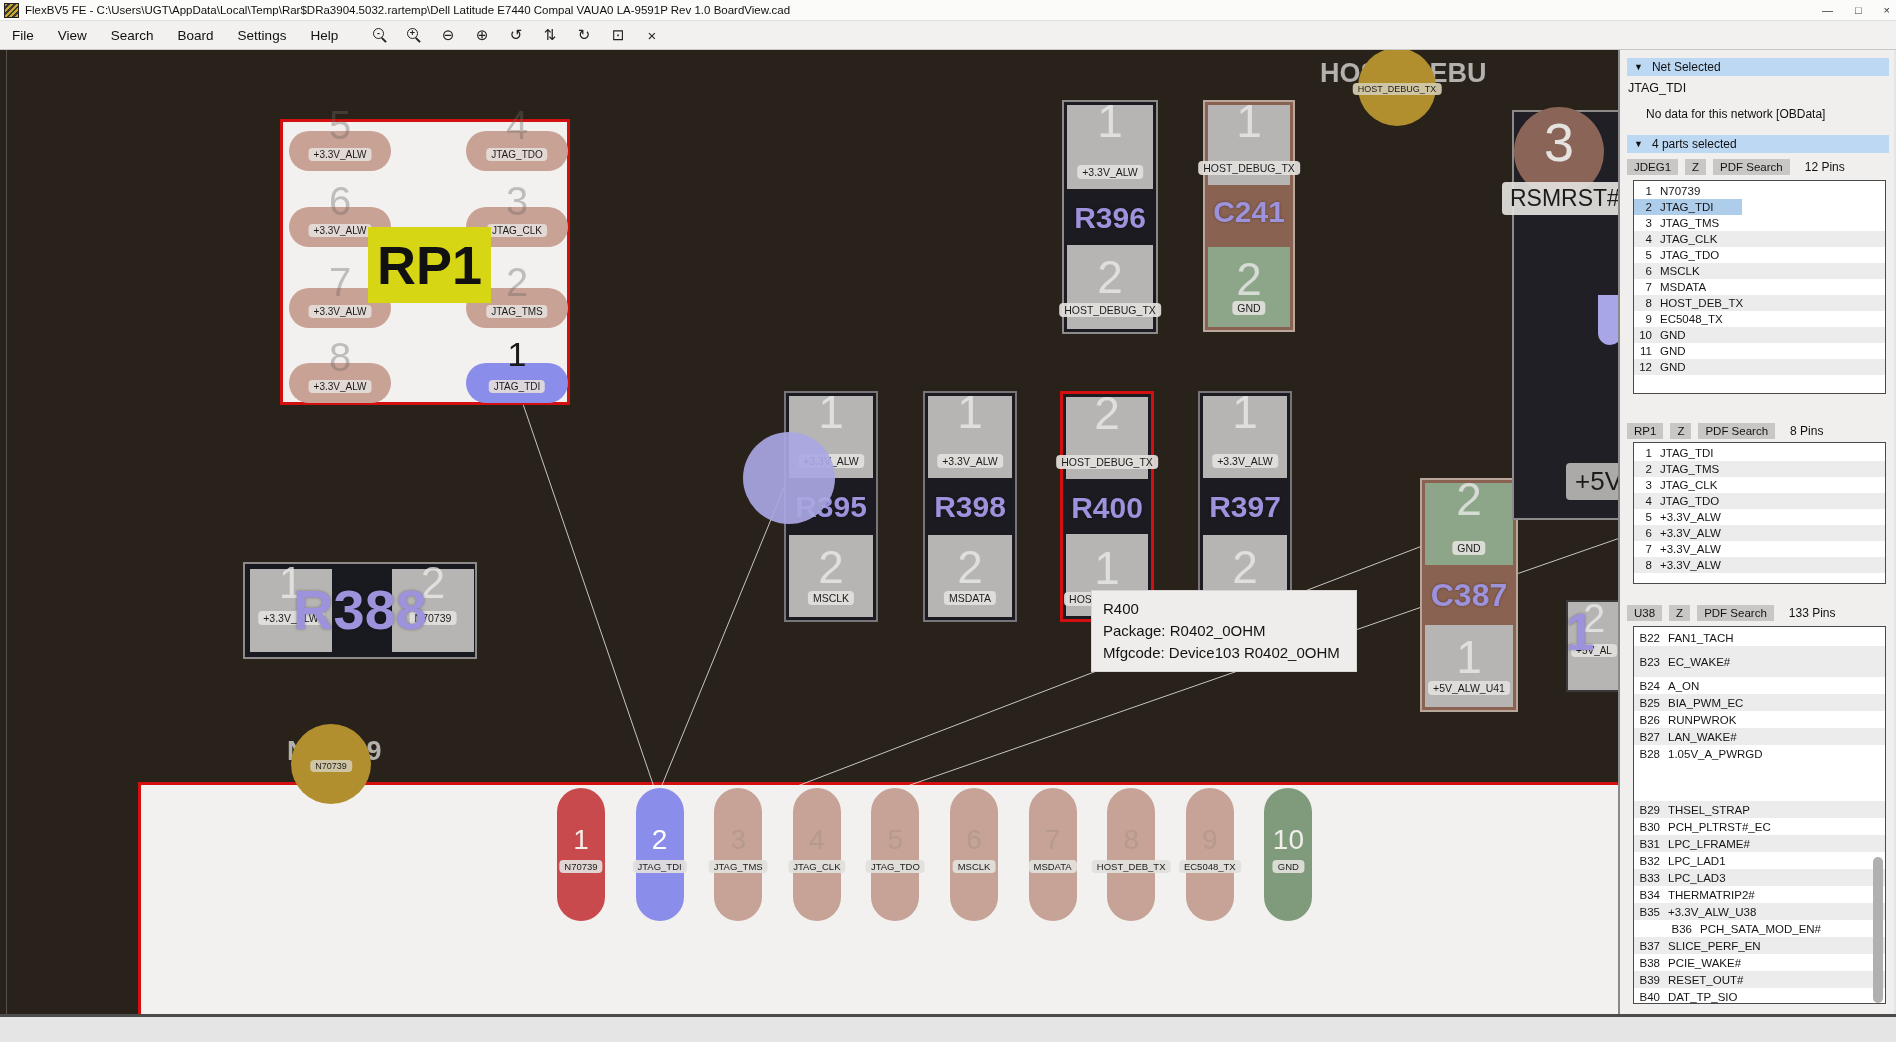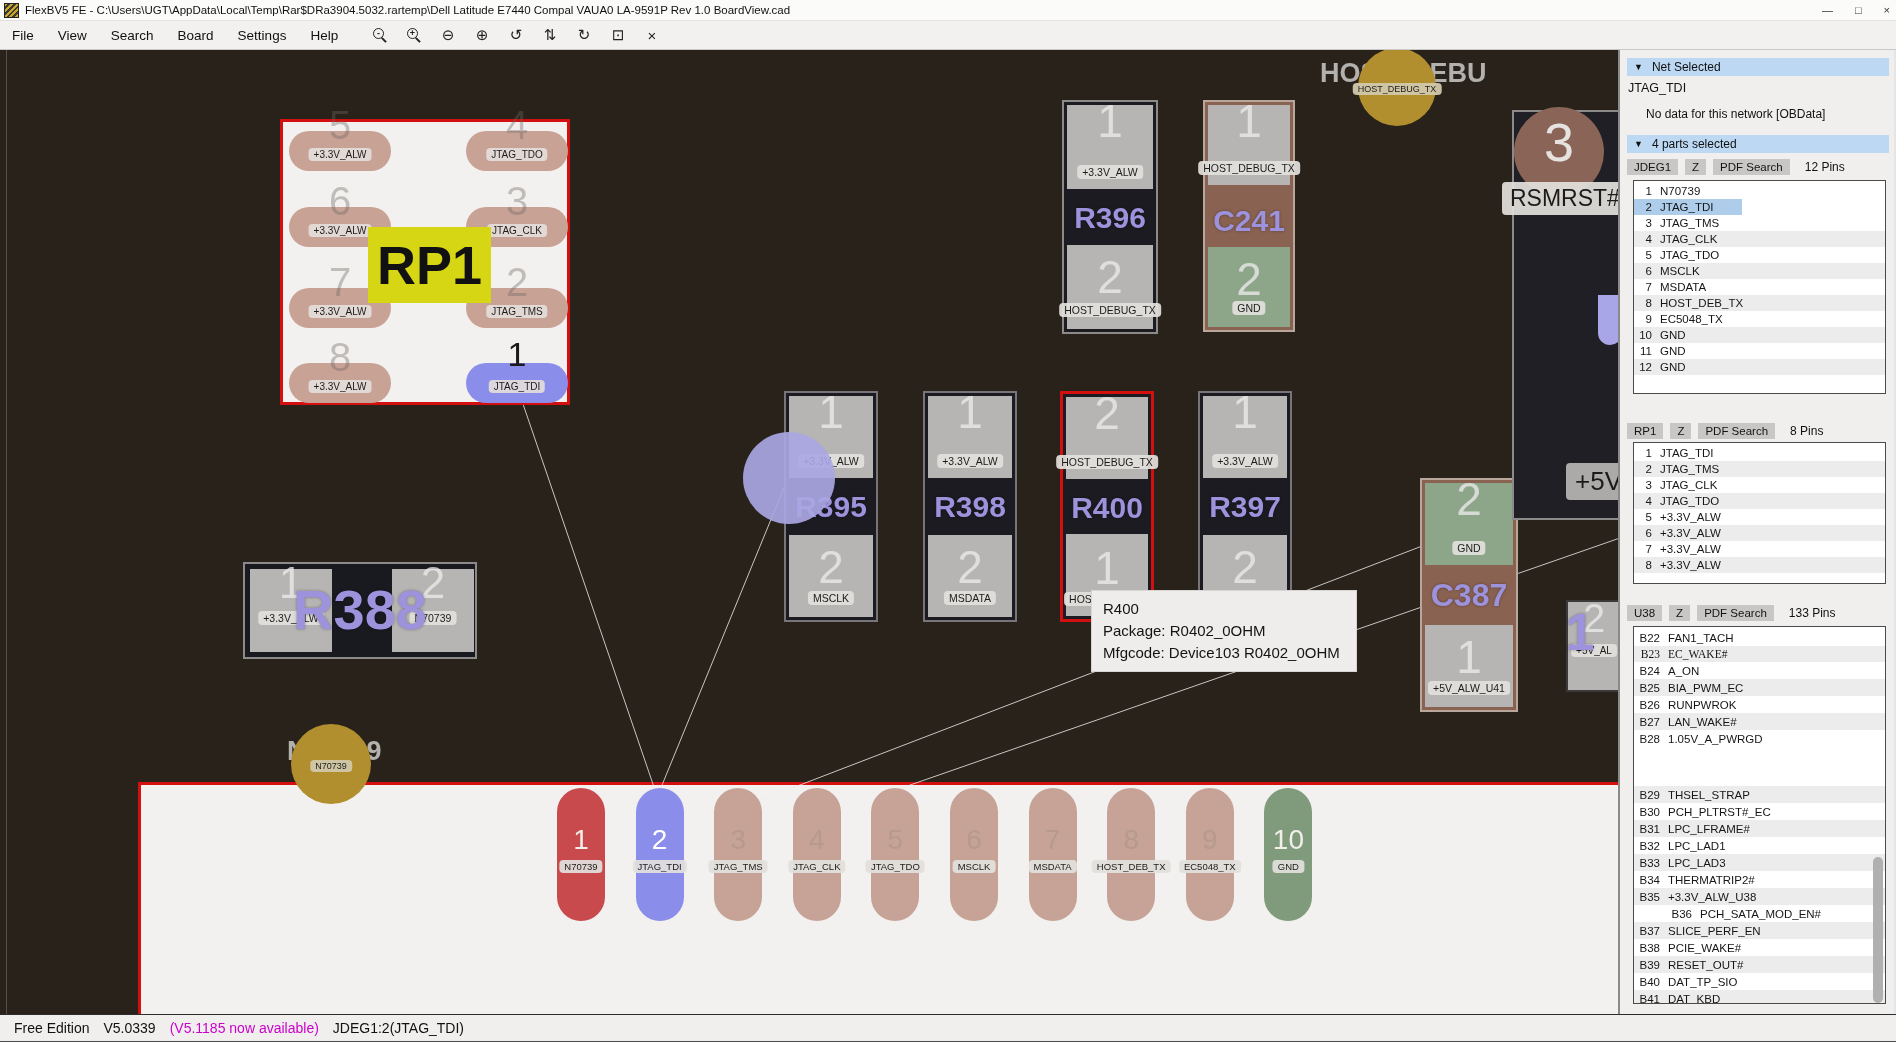--- a/index.html
+++ b/index.html
@@ -121,21 +121,21 @@
           <div class="chip" style="top: 201px;">HOST_DEBUG_TX</div>
           <div class="ref" style="top: 100.5px; font-size: 30px;">R396</div>
         </div>
         <div class="comp" style="left: 1203px; top: 50px; width: 92px; height: 232px; background: rgb(138, 98, 82); border: 2px solid rgb(185, 167, 155);">
           <div class="pad" style="top: 3px; height: 80px; background: rgb(183, 181, 179);"></div>
           <div class="pad" style="bottom: 3px; height: 80px; background: rgb(141, 165, 137);"></div>
           <div class="gnum" style="top: -4px; font-size: 46px; color: rgba(235, 235, 235, 0.78);">1</div>
           <div class="gnum" style="top: 154px; font-size: 46px; color: rgba(235, 235, 235, 0.78);">2</div>
           <div class="chip" style="top: 59px;">HOST_DEBUG_TX</div>
           <div class="chip" style="top: 199px;">GND</div>
-          <div class="ref" style="top: 104px; font-size: 30px;">C241</div>
+          <div class="ref" style="top: 95px; font-size: 30px;">C241</div>
         </div>
         <div class="comp" style="left: 784px; top: 341px; width: 94px; height: 231px; background: rgb(27, 27, 33); border: 2px solid rgb(119, 117, 122);">
           <div class="pad" style="top: 3px; height: 82px; background: rgb(183, 181, 179);"></div>
           <div class="pad" style="bottom: 3px; height: 82px; background: rgb(183, 181, 179);"></div>
           <div class="gnum" style="top: -4px; font-size: 46px; color: rgba(235, 235, 235, 0.78);">1</div>
           <div class="gnum" style="top: 151px; font-size: 46px; color: rgba(235, 235, 235, 0.78);">2</div>
           <div class="chip" style="top: 61px;">+3.3V_ALW</div>
           <div class="chip" style="top: 198px;">MSCLK</div>
           <div class="ref" style="top: 99px; font-size: 30px;">R395</div>
         </div>
@@ -393,21 +393,21 @@
             <div class="sb-btn">U38</div>
             <div class="sb-btn">Z</div>
             <div class="sb-btn">PDF Search</div>
             <div class="sb-pincount">133 Pins</div>
           </div>
           <div class="sb-list" style="top: 576px; height: 378px;">
             <div class="sb-row" style="height: 17px;">
               <div class="num" style="width: 26px;">B22</div>
               <div>FAN1_TACH</div>
             </div>
-            <div class="sb-row" style="height: 16px; background: rgb(236, 236, 236); font-family: Liberation Serif, serif;">
+            <div class="sb-row" style="height: 31px; background: rgb(236, 236, 236);">
               <div class="num" style="width: 26px;">B23</div>
               <div>EC_WAKE#</div>
             </div>
             <div class="sb-row" style="height: 17px;">
               <div class="num" style="width: 26px;">B24</div>
               <div>A_ON</div>
             </div>
             <div class="sb-row" style="height: 17px; background: rgb(236, 236, 236);">
               <div class="num" style="width: 26px;">B25</div>
               <div>BIA_PWM_EC</div>
@@ -481,21 +481,15 @@
               <div>DAT_MSE</div>
             </div>
             <div class="sb-row" style="height: 17px; background: rgb(236, 236, 236);">
               <div class="num" style="width: 26px;">B43</div>
               <div>MSCLK</div>
             </div>
             <div class="sb-thumb" style="top: 230px; height: 146px;"></div>
           </div>
         </div>
     </div>
-  </div>
-  <div id="statusbar">
-    <span>Free Edition</span>
-    <span>V5.0339</span>
-    <span class="magenta">(V5.1185 now available)</span>
-    <span>JDEG1:2(JTAG_TDI)</span>
   </div>
   <div id="bottomstrip"></div>
 </div>
 
 </body></html>

